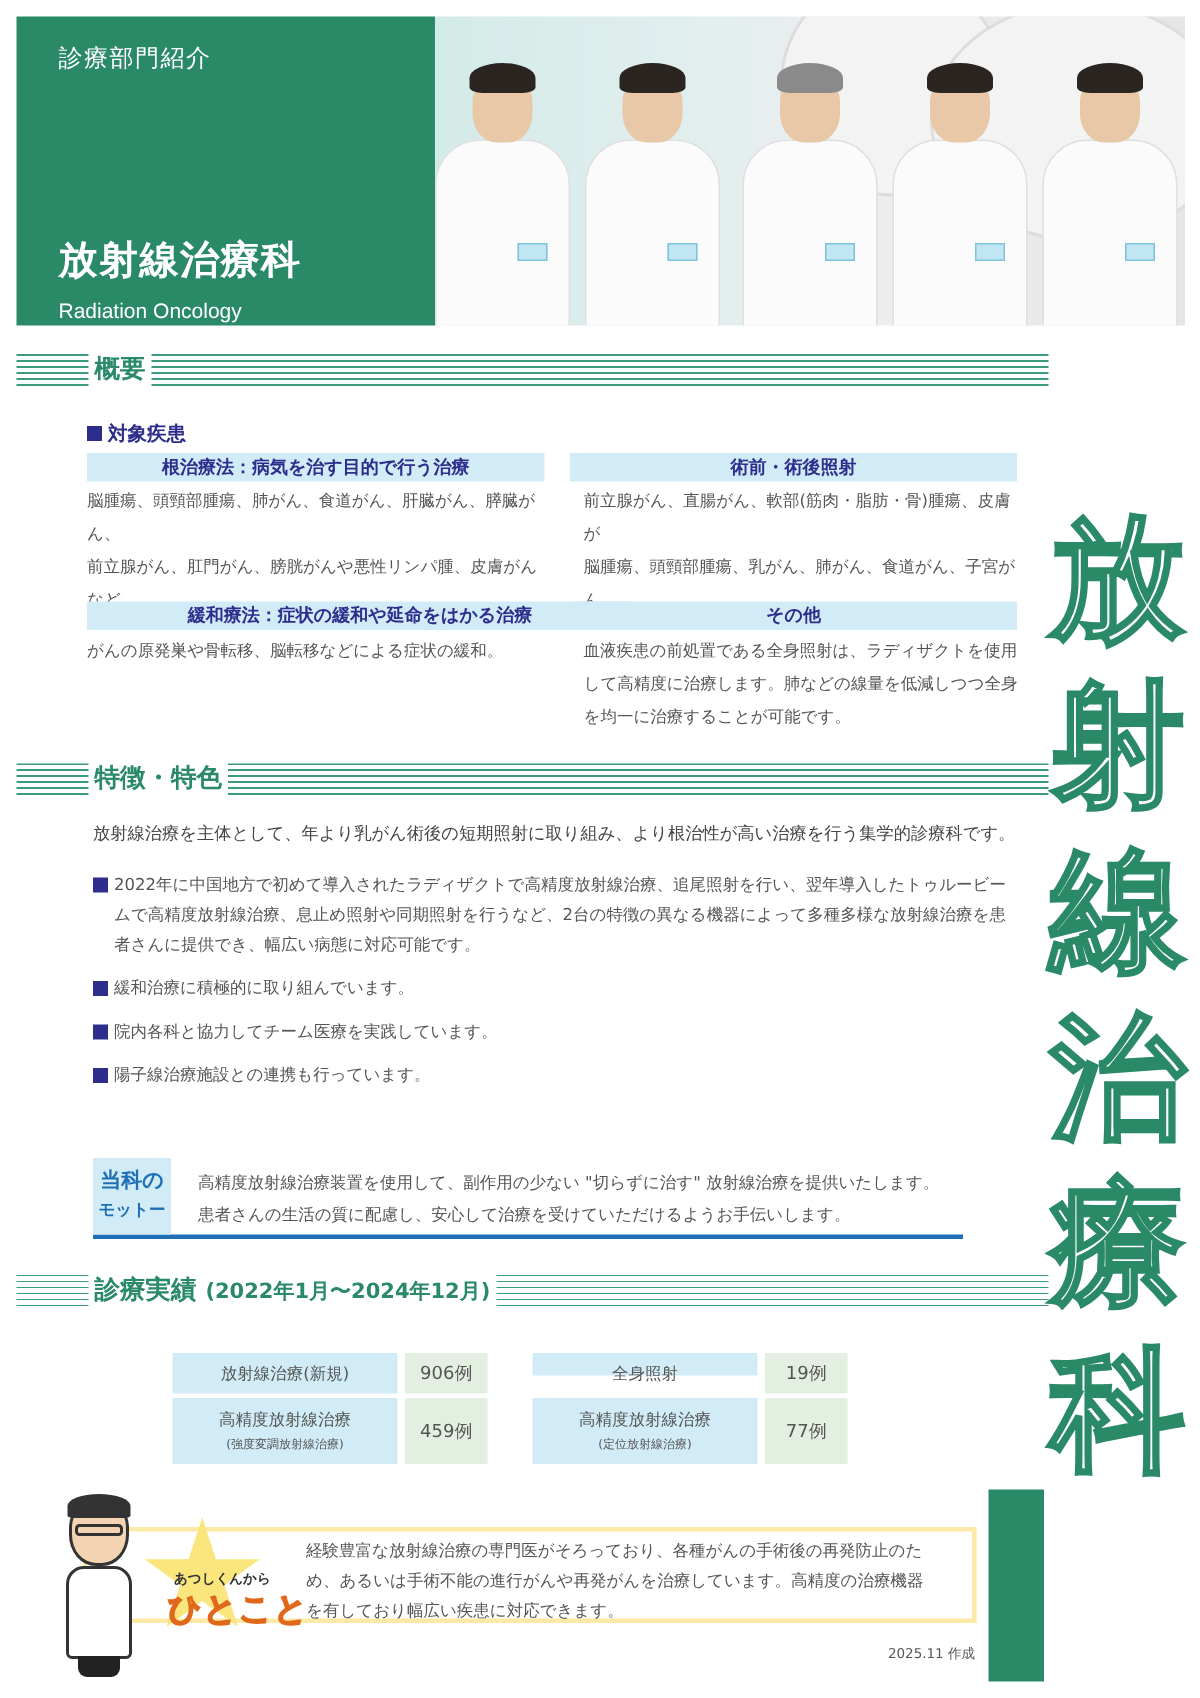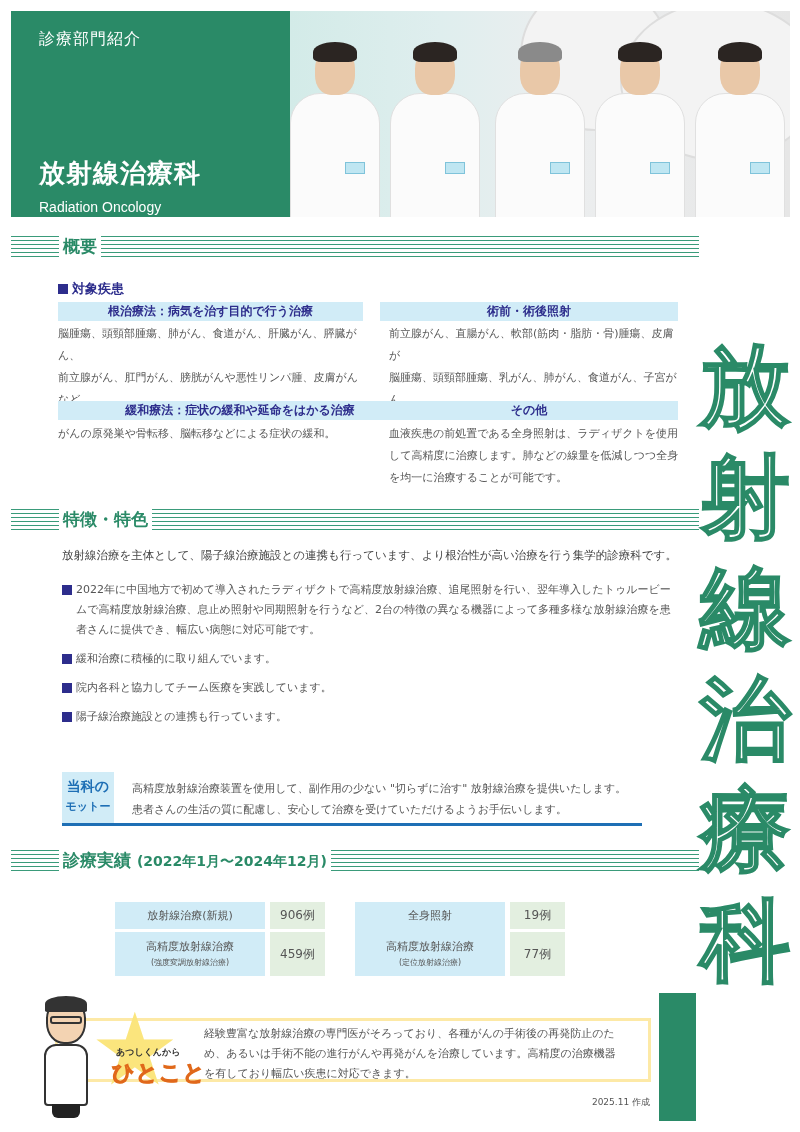--- a/index.html
+++ b/index.html
@@ -136,21 +136,21 @@
 <div class="box-h" style="left:380px;top:401px;width:298px;">その他</div>
 <div class="box-t" style="left:389px;top:423px;width:295px;">
   <div>血液疾患の前処置である全身照射は、ラディザクトを使用</div>
     <div>して高精度に治療します。肺などの線量を低減しつつ全身</div>
     <div>を均一に治療することが可能です。</div>
 </div>
 
 <div class="sec-head" style="top:509px">
   <span class="lbl">特徴・特色</span>
 </div>
-<div class="feat-intro">放射線治療を主体として、陽子線治療施設との連携も行っています、より根治性が高い治療を行う集学的診療科です。</div>
+<div class="feat-intro">放射線治療を主体として、年より乳がん術後の短期照射に取り組み、より根治性が高い治療を行う集学的診療科です。</div>
 <div class="feat-list">
   <div class="item"><span class="sq"></span><span>2022年に中国地方で初めて導入されたラディザクトで高精度放射線治療、追尾照射を行い、翌年導入したトゥルービームで高精度放射線治療、息止め照射や同期照射を行うなど、2台の特徴の異なる機器によって多種多様な放射線治療を患者さんに提供でき、幅広い病態に対応可能です。</span></div>
   <div class="item"><span class="sq"></span><span>緩和治療に積極的に取り組んでいます。</span></div>
   <div class="item"><span class="sq"></span><span>院内各科と協力してチーム医療を実践しています。</span></div>
   <div class="item"><span class="sq"></span><span>陽子線治療施設との連携も行っています。</span></div>
 </div>
 
 <div class="motto">
   <div class="tag">
     <span class="l1">当科の</span>
@@ -162,21 +162,21 @@
   </div>
 </div>
 
 <div class="sec-head" style="top:850px">
   <span class="lbl"><span>診療実績</span> <span class="sub">(2022年1月〜2024年12月)</span></span>
 </div>
 
 <div class="stat-lbl" style="left:115px;top:902px;width:150px;height:27px;line-height:27px;">放射線治療(新規)</div>
 <div class="stat-val" style="left:270px;top:902px;width:55px;height:27px;line-height:27px;">906例</div>
 
-<div class="stat-lbl" style="left:355px;top:902px;width:150px;height:41px;line-height:27px;">全身照射</div>
+<div class="stat-lbl" style="left:355px;top:902px;width:150px;height:15px;line-height:27px;">全身照射</div>
 <div class="stat-val" style="left:510px;top:902px;width:55px;height:27px;line-height:27px;">19例</div>
 
 <div class="stat-lbl" style="left:115px;top:932px;width:150px;height:44px;padding-top:7px;">
   <span>高精度放射線治療</span><span class="small">(強度変調放射線治療)</span>
 </div>
 <div class="stat-val" style="left:270px;top:932px;width:55px;height:44px;line-height:44px;">459例</div>
 
 <div class="stat-lbl" style="left:355px;top:932px;width:150px;height:44px;padding-top:7px;">
   <span>高精度放射線治療</span><span class="small">(定位放射線治療)</span>
 </div>

